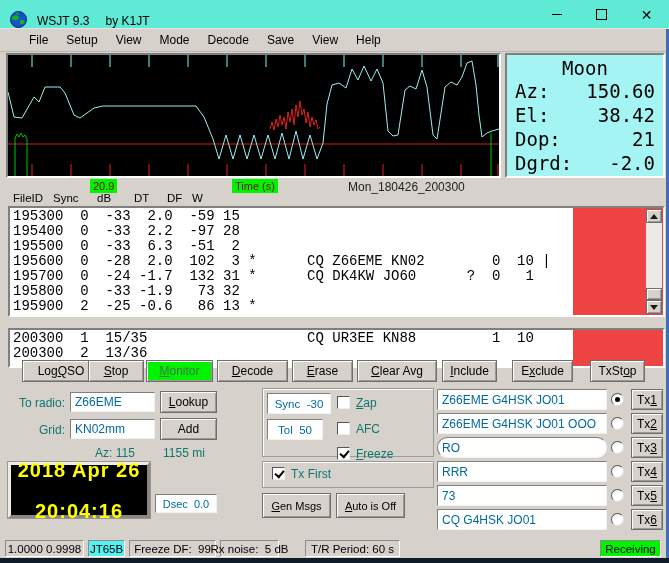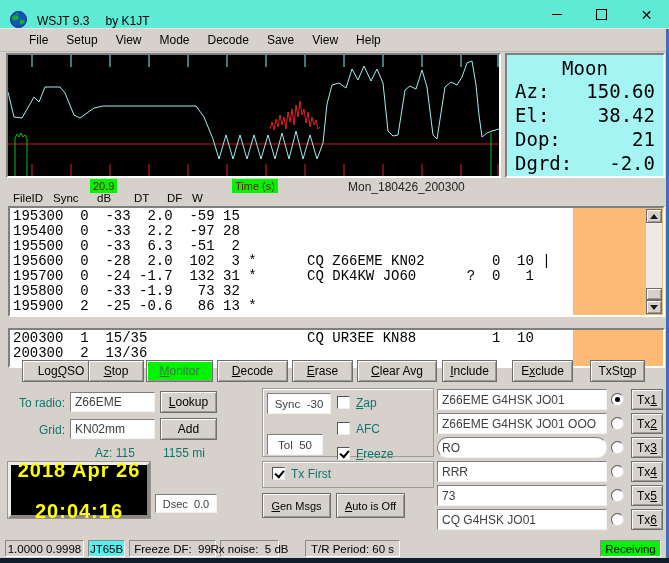--- a/index.html
+++ b/index.html
@@ -35,21 +35,21 @@
   
   .moon{position:absolute;left:505px;top:53px;width:160px;height:125px;box-sizing:border-box;
         border:2px solid;border-color:#7f7f7f #ffffff #ffffff #7f7f7f;
         font-family:"DejaVu Sans Mono",monospace;color:#000;padding:2px 8px 0 8px;}
   .moon-title{text-align:center;font-size:19px;line-height:22px;}
   .moon-row{display:flex;justify-content:space-between;font-size:19px;line-height:24px;}
 
   
   .dheader{position:absolute;left:0;top:192px;width:669px;height:13px;font-size:11.5px;color:#000;}
   .dh{position:absolute;top:0;}
-  .dbox{position:absolute;left:8px;width:657px;background:#fdba74;box-sizing:border-box;
+  .dbox{position:absolute;left:8px;width:657px;background:#ef4444;box-sizing:border-box;
         border:2px solid;border-color:#7f7f7f #ffffff #ffffff #7f7f7f;}
   .dbox.main{top:206px;height:111px;}
   .dbox.avg{top:328px;height:40px;}
   .dwhite{position:absolute;left:0;top:0;bottom:0;width:560px;background:#fff;overflow:hidden;padding:1px 0 0 3px;}
   .dline{font:14px/15px "Liberation Mono",monospace;white-space:pre;color:#000;}
   .sbar{position:absolute;right:1px;top:1px;bottom:1px;width:16px;background:#eceae6;display:flex;flex-direction:column;}
   .sbtn{height:14px;background:#d6d2cb;border:1px solid #6e6e6e;box-sizing:border-box;
         box-shadow:inset 1px 1px 0 #fff,inset -1px -1px 0 #9c9892;display:flex;align-items:center;justify-content:center;}
   .strough{flex:1;position:relative;}
   .sthumb{position:absolute;left:0;bottom:0;width:100%;height:12px;background:#d6d2cb;border:1px solid #6e6e6e;
@@ -58,21 +58,21 @@
   .arr-down{width:0;height:0;border-left:4px solid transparent;border-right:4px solid transparent;border-top:5px solid #1a1a1a;}
 
   
   .btn{position:absolute;height:22px;background:#d6d2cb;border:1px solid #6e6e6e;box-sizing:border-box;
        box-shadow:inset 1px 1px 0 #ffffff,inset -1px -1px 0 #9c9892;
        display:flex;align-items:center;justify-content:center;font-size:12px;color:#000;}
   .btn.green{color:#45704a;}
 
   
   .entry{position:absolute;background:#fff;border:1px solid;border-color:#7f7f7f #f2f2f2 #f2f2f2 #7f7f7f;
-         box-sizing:border-box;font-size:12px;display:flex;align-items:center;padding-left:4px;color:#404040;}
+         box-sizing:border-box;font-size:12px;display:flex;align-items:center;padding-left:4px;color:#0369a1;}
   .lbl{position:absolute;font-size:12px;color:#0f766e;}
   .grp{position:absolute;border:1px solid #9b9b9b;box-shadow:1px 1px 0 #fdfdfd inset;box-sizing:border-box;}
 
   
   .cb{position:absolute;width:13px;height:13px;background:#fff;border:1px solid;box-sizing:border-box;
       border-color:#555 #eee #eee #555;}
   .check{position:absolute;left:2px;top:2px;width:7px;height:4px;border-left:2px solid #000;border-bottom:2px solid #000;
          transform:rotate(-50deg);}
   .radio{position:absolute;width:13px;height:13px;border-radius:50%;background:#fff;border:1px solid;box-sizing:border-box;
          border-color:#555 #ddd #ddd #555;}
@@ -236,21 +236,21 @@
   <span class="lbl" style="left:163px;top:446px;">1155 mi</span>
 
   <div class="clock">
     <div style="color: rgb(255, 255, 0);">2018 Apr 26</div>
     <div style="color: rgb(255, 255, 0);">20:04:16</div>
   </div>
   <div class="entry pre" style="left:155px;top:494px;width:62px;height:19px;font-size:11px;justify-content:center;padding-left:0;">Dsec  0.0</div>
 
   <div class="grp" style="left:262px;top:388px;width:172px;height:69px;"></div>
   <div class="entry pre" style="left:267px;top:393px;width:64px;height:21px;font-size:11.5px;justify-content:center;padding-left:0;">Sync  -30</div>
-  <div class="entry pre" style="left:267px;top:434px;width:56px;height:21px;font-size:11.5px;justify-content:center;padding-left:0;">Tol  50</div>
+  <div class="entry pre" style="left:267px;top:419px;width:56px;height:21px;font-size:11.5px;justify-content:center;padding-left:0;">Tol  50</div>
 
   <span class="cb" style="left:337px;top:396px;"></span>
   <span class="lbl" style="left:356px;top:396px;"><u>Z</u>ap</span>
   <span class="cb" style="left:337px;top:422px;"></span>
   <span class="lbl" style="left:356px;top:422px;">AFC</span>
   <span class="cb" style="left:337px;top:447px;">
       <span class="check"></span>
     </span>
   <span class="lbl" style="left:356px;top:447px;"><u>F</u>reeze</span>
 

